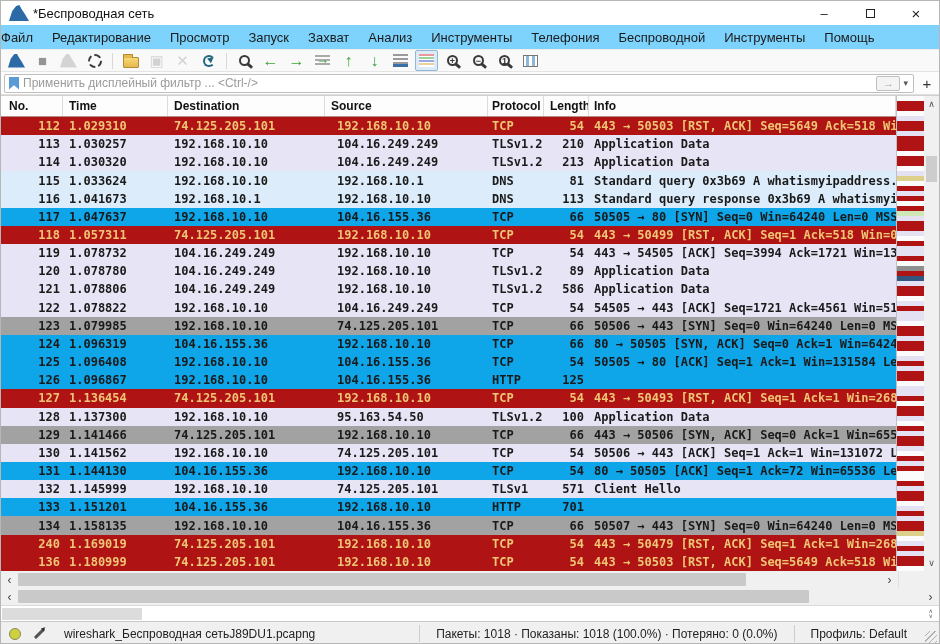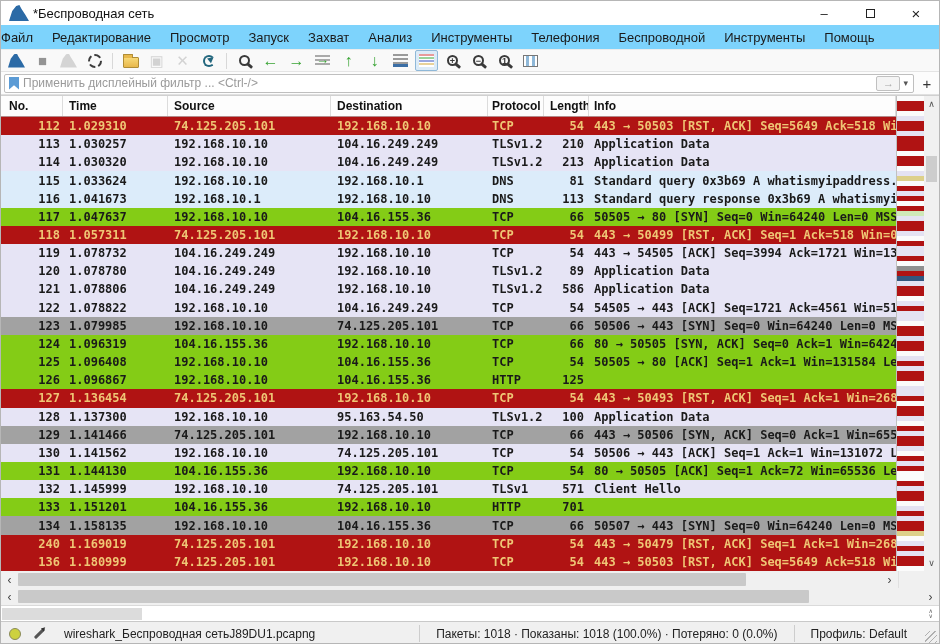--- a/index.html
+++ b/index.html
@@ -66,21 +66,21 @@
   .c-time { width:105px; padding-left:6px; }
   .c-src  { width:163px; padding-left:6px; }
   .c-dst  { width:157px; padding-left:6px; }
   .c-proto{ width:56px;  padding-left:4px; }
   .c-len  { width:45px;  text-align:right; padding-right:5px; }
   .c-info { flex:1 1 auto; padding-left:5px; }
   .h-no{width:62px;padding-left:8px;border-right:1px solid #dcdcdc;} 
   .rc-red      { background:#b01313; color:#efc675; }
   .rc-lavender { background:#e6e4f5; }
   .rc-blue     { background:#dcecfa; }
-  .rc-green    { background:#84cc16; }
+  .rc-green    { background:#0ea5e9; }
   .rc-gray     { background:#a2a2a2; }
 
   
   .minimap { width:28px; flex:0 0 auto; border-left:1px solid #c0c0c0; display:flex; flex-direction:column; background:#fff; }
   .stripe { flex:1; }
   .vscroll { width:15px; flex:0 0 auto; background:#f0f0f0; display:flex; flex-direction:column; align-items:center; }
   .vs-btn { height:16px; width:100%; display:flex; align-items:center; justify-content:center; font-size:9px; color:#555; flex:0 0 auto; }
   .vs-track { flex:1; width:100%; position:relative; }
   .vs-thumb { position:absolute; top:44px; left:2px; width:11px; height:26px; background:#cdcdcd; }
 
@@ -217,22 +217,22 @@
     <span class="caret">▾</span>
   </div>
   <span class="plus-btn">+</span>
 </div>
 
 <div class="packet-area">
   <div class="table-col">
     <div class="header-row">
         <span class="hcell h-no" style="padding-left: 8px;">No.</span>
         <span class="hcell c-time">Time</span>
+        <span class="hcell c-dst">Destination</span>
         <span class="hcell c-src">Source</span>
-        <span class="hcell c-dst">Destination</span>
         <span class="hcell c-proto">Protocol</span>
         <span class="hcell c-len">Length</span>
         <span class="hcell c-info">Info</span>
       </div>
     <div class="rows">
         <div class="prow rc-red">
           <span class="cell c-no">112</span>
           <span class="cell c-time">1.029310</span>
           <span class="cell c-src">74.125.205.101</span>
           <span class="cell c-dst">192.168.10.10</span>

